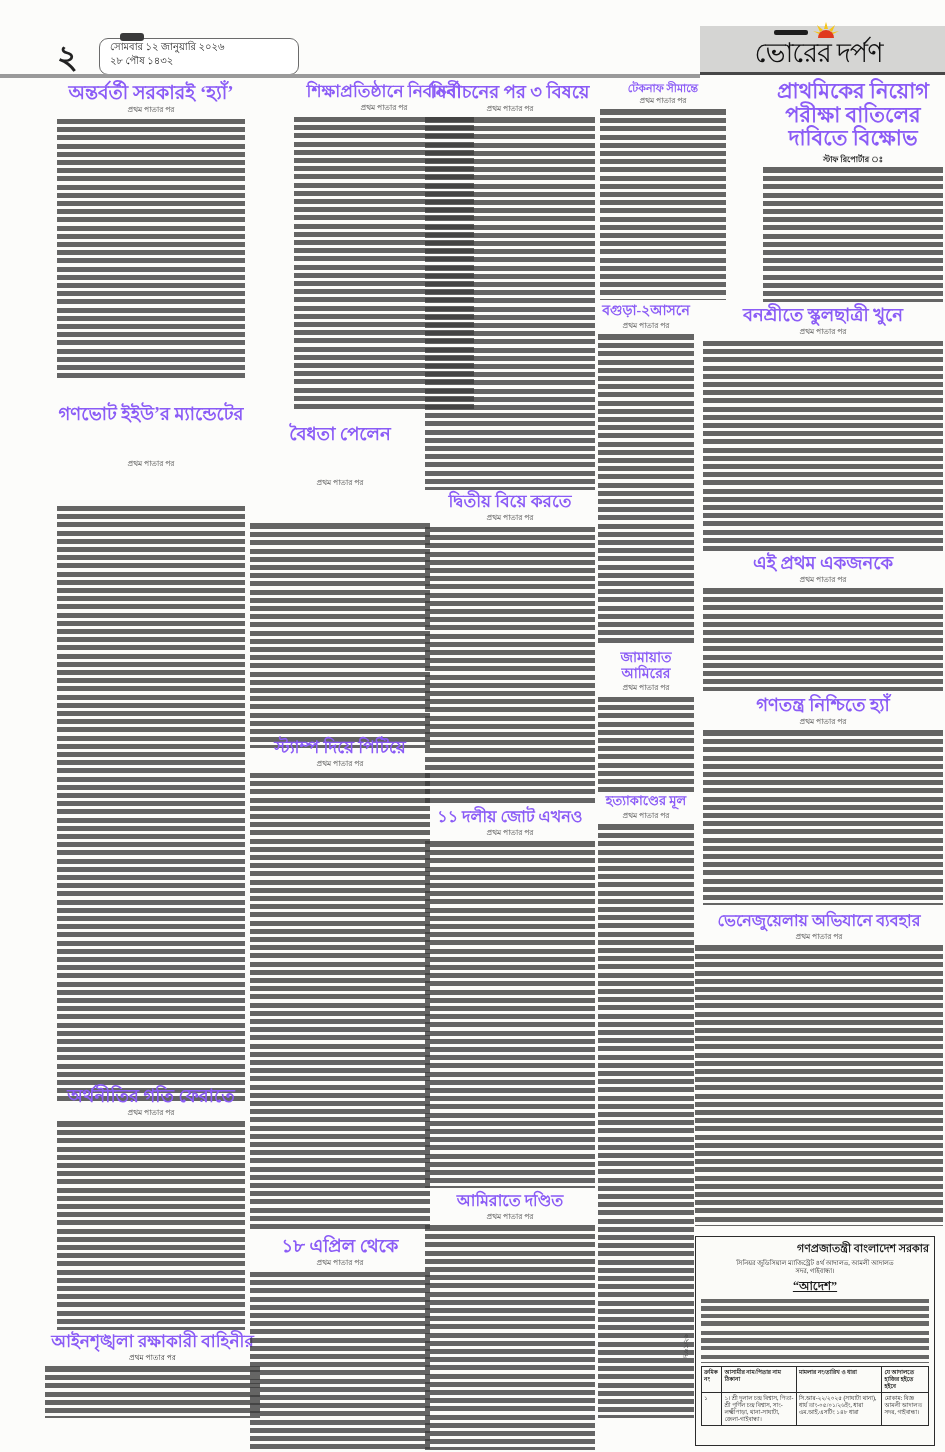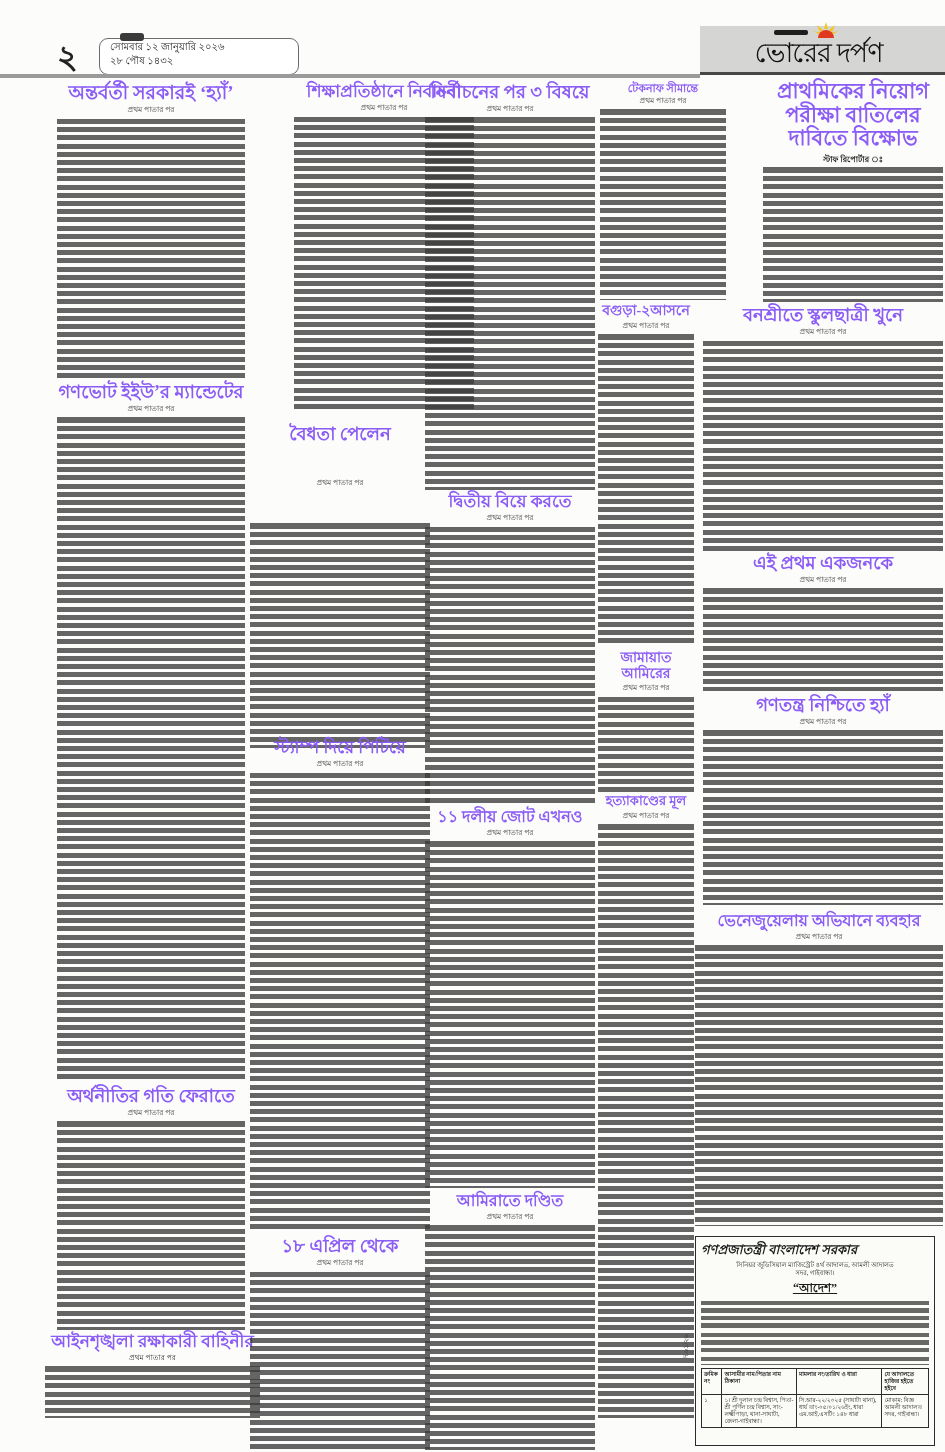--- a/index.html
+++ b/index.html
@@ -20,21 +20,21 @@
   .article{position:absolute;display:flex;flex-direction:column;}
   .hl{font-weight:bold;text-align:center;color:#8b5cf6;line-height:1.12;margin:0 0 1px 0;}
   .cont{text-align:center;font-size:7.5px;color:#333;margin-bottom:2px;}
   .byline{font-size:8px;font-weight:bold;color:#222;margin:1px 0;}
   .body{flex:1;font-size:7px;line-height:8.2px;text-align:justify;color:transparent;overflow:hidden;
         background-image:repeating-linear-gradient(#3b3b3b 0px,#3b3b3b 5px,transparent 5px,transparent 8.2px);
         background-position:0 1px;opacity:.78;}
   
   .notice{position:absolute;left:695px;top:1236px;width:240px;height:210px;border:1.5px solid #2c2c2c;
           padding:3px 5px;box-sizing:border-box;font-size:6.5px;color:#1a1a1a;background:#fbfbf8;}
-  .notice .n1{text-align:left;font-weight:bold;font-size:13px;font-style:italic;}
+  .notice .n1{text-align:right;font-weight:bold;font-size:11px;}
   .notice .n2{text-align:center;font-size:6.5px;line-height:8px;}
   .notice .ntitle{text-align:center;font-weight:bold;font-size:12px;text-decoration:underline;margin:2px 0;}
   .notice .npara{font-size:6px;line-height:7.4px;text-align:justify;color:transparent;overflow:hidden;
         background-image:repeating-linear-gradient(#444 0px,#444 4.4px,transparent 4.4px,transparent 7.4px);opacity:.8;}
   .ntable{width:100%;border-collapse:collapse;margin-top:3px;}
   .ntable th,.ntable td{border:1px solid #2c2c2c;font-size:5.8px;line-height:7px;padding:2px;vertical-align:top;text-align:left;font-weight:normal;}
   .ntable th{font-weight:bold;}
   .sidenote{position:absolute;left:681px;top:1358px;font-size:6.5px;color:#333;transform:rotate(-90deg);transform-origin:left top;white-space:nowrap;}
 </style>
 </head>
@@ -64,21 +64,21 @@
     <div class="mtxt">ভোরের দর্পণ</div>
   </div>
   <div class="rule-left"></div>
   <div class="rule-right"></div>
 
   <div class="article" style="left:57px;top:82px;width:188px;height:296px;">
     <div class="hl" style="font-size:19px;">অন্তর্বর্তী সরকারই ‘হ্যাঁ’</div>
     <div class="cont">প্রথম পাতার পর</div>
     <div class="body">হবে 32 জানুয়ারি। শফিকুল আলম বলেন, সরকার হ্যাঁ ভোটের পক্ষে প্রচার চালাতে পারবে ...</div>
   </div>
-  <div class="article" style="left:57px;top:382px;width:188px;height:700px;">
+  <div class="article" style="left:57px;top:404px;width:188px;height:700px;gap:33px;">
     <div class="hl" style="font-size:18px;">গণভোট ইইউ’র ম্যান্ডেটের</div>
     <div class="cont">প্রথম পাতার পর</div>
     <div class="body">দলের ভোট দিতে পারা এবং গণনার স্বচ্ছতা। আর অংশগ্রহণমূলক ... আমরা সবাই জানি যে দলের নিবন্ধন একটি বিষয়। আমরা জানি যে ...</div>
   </div>
   <div class="article" style="left:57px;top:1086px;width:188px;height:244px;">
     <div class="hl" style="font-size:18px;">অর্থনীতির গতি ফেরাতে</div>
     <div class="cont">প্রথম পাতার পর</div>
     <div class="body">দেশি বাজারে নিত্যপণ্যের দামে লাগাম টানতে ডিজিটাল নজরদারি পরিস্থিতি ও পরিকল্পনা দলটির। ১৯৯১ সালে পঞ্চম জাতীয় নির্বাচনে জিতে প্রথমবারের মতো ক্ষমতায় আসে বিএনপি। সেবার রাষ্ট্র নিয়ন্ত্রিত বাণিজ্যের ধারণা ভাঙে দলটি। খাত খুলে দেওয়া হয়, বিদেশি বিনিয়োগের সুযোগ বাড়ে, সহজ হয় আমদানি-নীতি। তখন থেকেই দেশের অর্থনীতি একটু করে গতি পায়।</div>
   </div>
   <div class="article" style="left:45px;top:1332px;width:215px;height:86px;">

